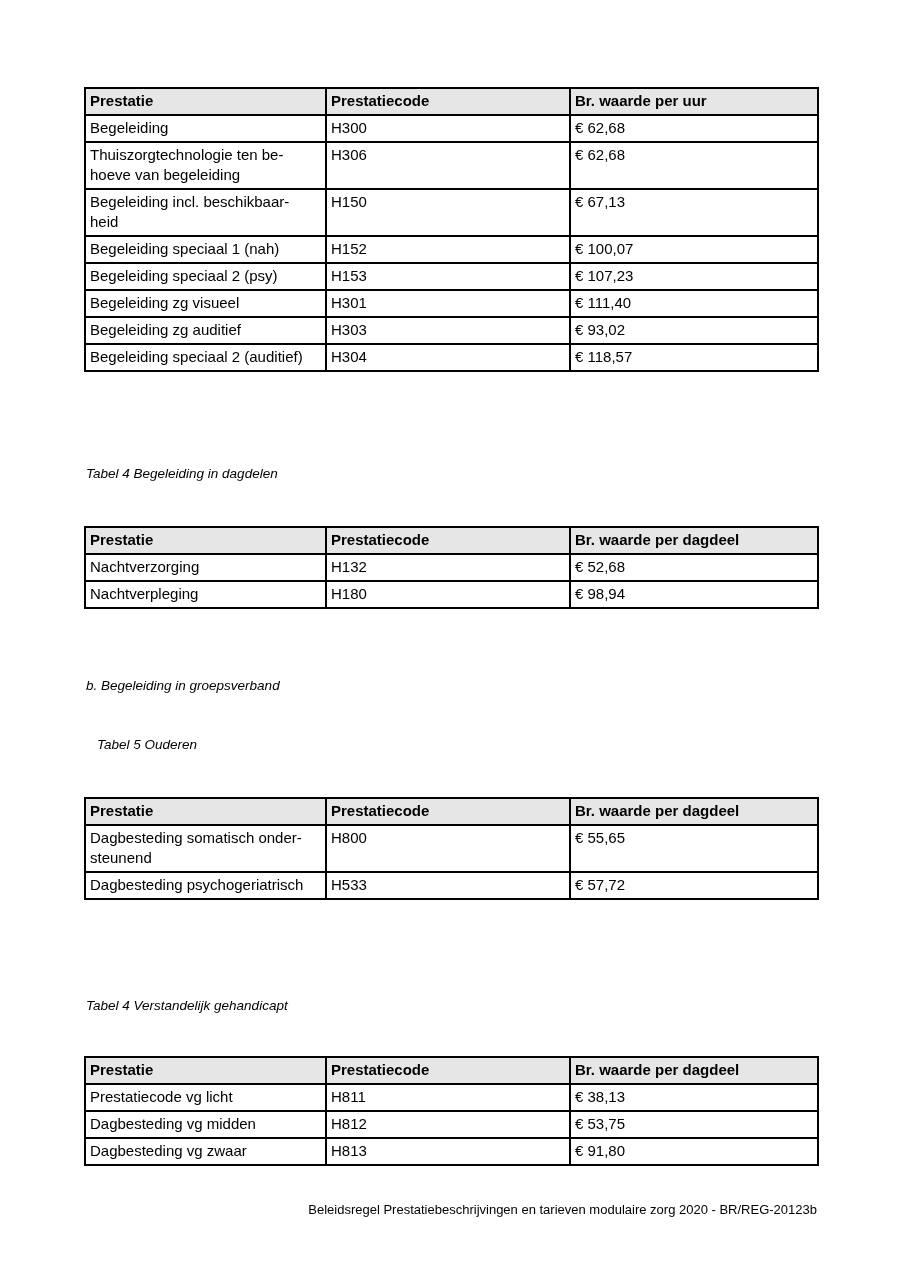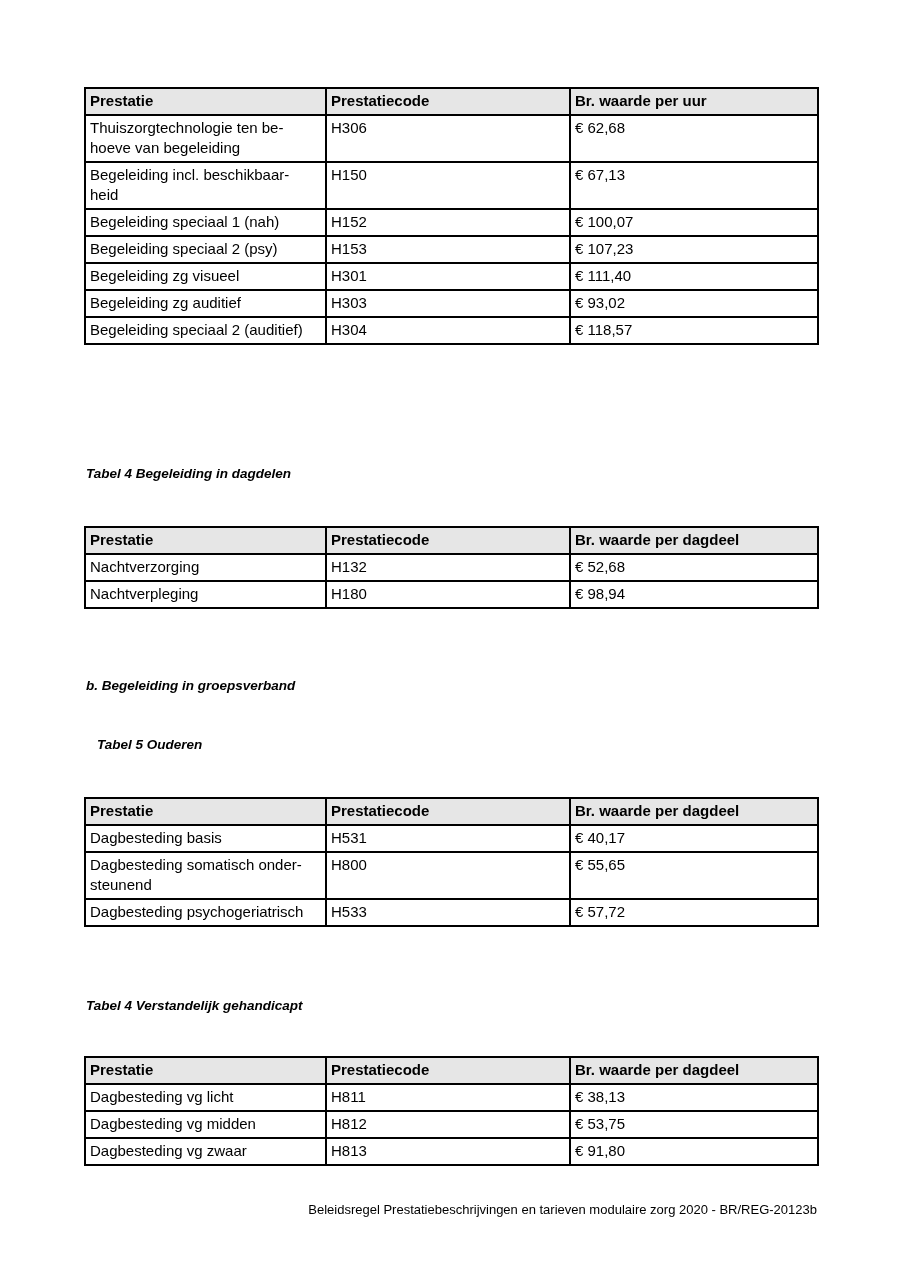--- a/index.html
+++ b/index.html
@@ -37,21 +37,20 @@
     background: #e6e6e6;
     font-weight: bold;
   }
   .caption {
     position: absolute;
     left: 86px;
     font-size: 13.5px;
     font-style: italic;
     line-height: 16px;
     white-space: pre;
-    font-weight: bold;
   }
   .footer-left {
     position: absolute;
     left: 86px;
     top: 1281px;
     font-size: 13px;
     line-height: 16px;
     white-space: pre;
   }
   .footer-right {
@@ -78,20 +77,25 @@
       </colgroup>
     <thead>
       <tr>
         <th>Prestatie</th>
         <th>Prestatiecode</th>
         <th>Br. waarde per uur</th>
       </tr>
     </thead>
     <tbody>
       <tr>
+        <td>Begeleiding</td>
+        <td>H300</td>
+        <td>€ 62,68</td>
+      </tr>
+      <tr>
         <td>Thuiszorgtechnologie ten be-
 hoeve van begeleiding</td>
         <td>H306</td>
         <td>€ 62,68</td>
       </tr>
       <tr>
         <td>Begeleiding incl. beschikbaar-
 heid</td>
         <td>H150</td>
         <td>€ 67,13</td>
@@ -165,25 +169,20 @@
       </colgroup>
     <thead>
       <tr>
         <th>Prestatie</th>
         <th>Prestatiecode</th>
         <th>Br. waarde per dagdeel</th>
       </tr>
     </thead>
     <tbody>
       <tr>
-        <td>Dagbesteding basis</td>
-        <td>H531</td>
-        <td>€ 40,17</td>
-      </tr>
-      <tr>
         <td>Dagbesteding somatisch onder-
 steunend</td>
         <td>H800</td>
         <td>€ 55,65</td>
       </tr>
       <tr>
         <td>Dagbesteding psychogeriatrisch</td>
         <td>H533</td>
         <td>€ 57,72</td>
       </tr>
@@ -200,21 +199,21 @@
       </colgroup>
     <thead>
       <tr>
         <th>Prestatie</th>
         <th>Prestatiecode</th>
         <th>Br. waarde per dagdeel</th>
       </tr>
     </thead>
     <tbody>
       <tr>
-        <td>Dagbesteding vg licht</td>
+        <td>Prestatiecode vg licht</td>
         <td>H811</td>
         <td>€ 38,13</td>
       </tr>
       <tr>
         <td>Dagbesteding vg midden</td>
         <td>H812</td>
         <td>€ 53,75</td>
       </tr>
       <tr>
         <td>Dagbesteding vg zwaar</td>

